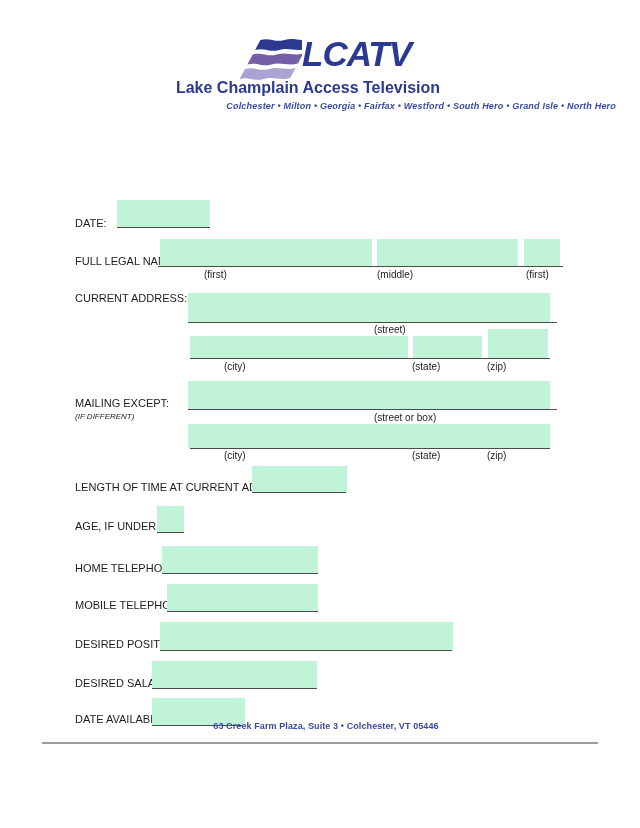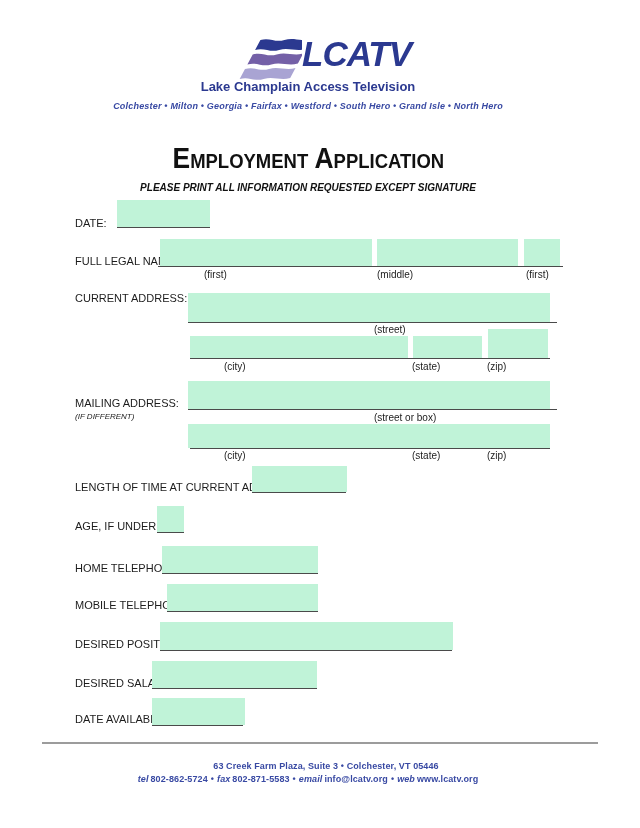--- a/index.html
+++ b/index.html
@@ -18,27 +18,27 @@
     font-size: 35px;
     font-weight: bold;
     font-style: italic;
     letter-spacing: -1px;
     color: var(--navy, #2b3990);
     line-height: 1;
   }
   .logo-tagline {
     left: 0; right: 0;
     text-align: center;
-    font-size: 13px;
+    font-size: 16px;
     font-weight: bold;
     color: var(--navy, #2b3990);
   }
   .logo-towns {
     left: 0; right: 0;
-    text-align: center;
+    text-align: right;
     font-size: 9px;
     font-weight: 600;
     font-style: italic;
     color: var(--blue, #3849a3);
     letter-spacing: 0.2px;
   }
 
   
   .page-title {
     left: 0; right: 0;
@@ -108,24 +108,20 @@
         <path style="fill:var(--wave-dark,#2b3990)" d="M38 3 C46 0, 54 6, 62 3 C70 0, 80 5, 88 2 L88 12 C80 15, 70 10, 62 13 C54 16, 46 10, 38 13 Z"></path>
         <path style="fill:var(--wave-mid,#7460a7)" d="M38 17.5 C46 14.5, 54 20.5, 62 17.5 C70 14.5, 80 19.5, 88 16.5 L88 26.5 C80 29.5, 70 24.5, 62 27.5 C54 30.5, 46 24.5, 38 27.5 Z"></path>
         <path style="fill:var(--wave-light,#a9a4d3)" d="M38 32 C46 29, 54 35, 62 32 C70 29, 80 34, 88 31 L88 41 C80 44, 70 39, 62 42 C54 45, 46 39, 38 42 Z"></path>
       </g>
     </svg>
   </div>
   <div class="abs logo-acronym" style="left:302px; top:36px;">LCATV</div>
   <div class="abs logo-tagline" style="top:79px;">Lake Champlain Access Television</div>
   <div class="abs logo-towns" style="top:101px;">Colchester • Milton • Georgia • Fairfax • Westford • South Hero • Grand Isle • North Hero</div>
 
-  <div class="abs page-title" style="top:142px;">
-    <span class="squeeze">Employment Application</span>
-  </div>
-  <div class="abs print-instruction" style="top:182px;">PLEASE PRINT ALL INFORMATION REQUESTED EXCEPT SIGNATURE</div>
 
   <div class="abs lbl" style="left:75px; top:217px;">DATE:</div>
   <div class="abs hl" style="left:117px; top:200px; width:93px; height:27px;"></div>
   <div class="abs ul" style="left:117px; top:227px; width:93px;"></div>
 
   <div class="abs lbl" style="left:75px; top:255px;">FULL LEGAL NAME:</div>
   <div class="abs hl" style="left:160px; top:239px; width:212px; height:27px;"></div>
   <div class="abs hl" style="left:377px; top:239px; width:141px; height:27px;"></div>
   <div class="abs hl" style="left:524px; top:239px; width:36px; height:27px;"></div>
   <div class="abs ul" style="left:158px; top:266px; width:405px;"></div>
@@ -138,21 +134,21 @@
   <div class="abs ul" style="left:188px; top:322px; width:369px;"></div>
   <div class="abs hint" style="left:374px; top:324px;">(street)</div>
   <div class="abs hl" style="left:190px; top:336px; width:218px; height:22px;"></div>
   <div class="abs hl" style="left:413px; top:336px; width:69px; height:22px;"></div>
   <div class="abs hl" style="left:488px; top:329px; width:60px; height:29px;"></div>
   <div class="abs ul" style="left:190px; top:358px; width:360px;"></div>
   <div class="abs hint" style="left:224px; top:361px;">(city)</div>
   <div class="abs hint" style="left:412px; top:361px;">(state)</div>
   <div class="abs hint" style="left:487px; top:361px;">(zip)</div>
 
-  <div class="abs lbl" style="left:75px; top:397px;">MAILING ADDRESS:</div>
+  <div class="abs lbl" style="left:75px; top:397px;">MAILING EXCEPT:</div>
   <div class="abs note" style="left:75px; top:412px;font-style:italic;">(IF DIFFERENT)</div>
   <div class="abs hl" style="left:188px; top:381px; width:362px; height:28px;"></div>
   <div class="abs ul" style="left:188px; top:409px; width:369px;"></div>
   <div class="abs hint" style="left:374px; top:412px;">(street or box)</div>
   <div class="abs hl" style="left:188px; top:424px; width:362px; height:24px;"></div>
   <div class="abs ul" style="left:190px; top:448px; width:360px;"></div>
   <div class="abs hint" style="left:224px; top:450px;">(city)</div>
   <div class="abs hint" style="left:412px; top:450px;">(state)</div>
   <div class="abs hint" style="left:487px; top:450px;">(zip)</div>
 
@@ -178,18 +174,15 @@
 
   <div class="abs lbl" style="left:75px; top:677px;">DESIRED SALARY:</div>
   <div class="abs hl" style="left:152px; top:661px; width:165px; height:27px;"></div>
   <div class="abs ul" style="left:152px; top:688px; width:165px;"></div>
 
   <div class="abs lbl" style="left:75px; top:713px;">DATE AVAILABLE:</div>
   <div class="abs hl" style="left:152px; top:698px; width:93px; height:27px;"></div>
   <div class="abs ul" style="left:152px; top:725px; width:91px;"></div>
 
   <div class="abs footer-divider" style="left:42px; top:742px; width:556px; height:2px;"></div>
-  <div class="abs footer-line" style="top:761px;padding-left:36px;">63 Creek Farm Plaza, Suite 3 • Colchester, VT  05446</div>
-  <div class="abs footer-line" style="top:774px;">
-    <span class="it">tel</span><span>802-862-5724</span><span class="sep">•</span><span class="it">fax</span><span>802-871-5583</span><span class="sep">•</span><span class="it">email</span><span>info@lcatv.org</span><span class="sep">•</span><span class="it">web</span><span>www.lcatv.org</span>
-  </div>
+  <div class="abs footer-line" style="top:721px;padding-left:36px;">63 Creek Farm Plaza, Suite 3 • Colchester, VT  05446</div>
 
 </div>
 
 </body></html>

